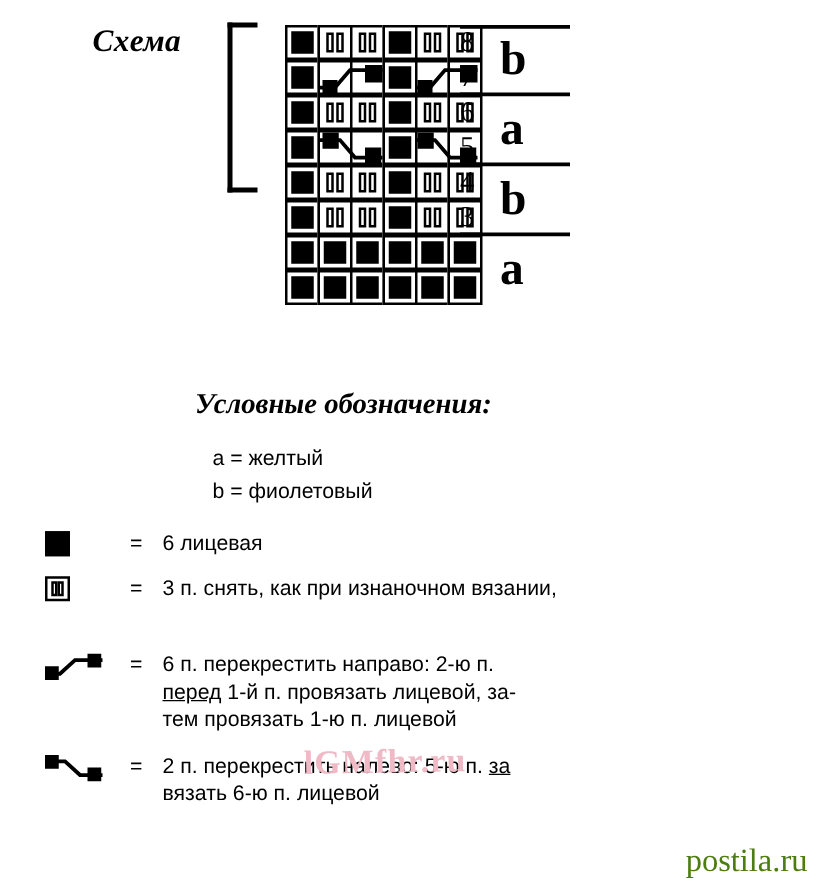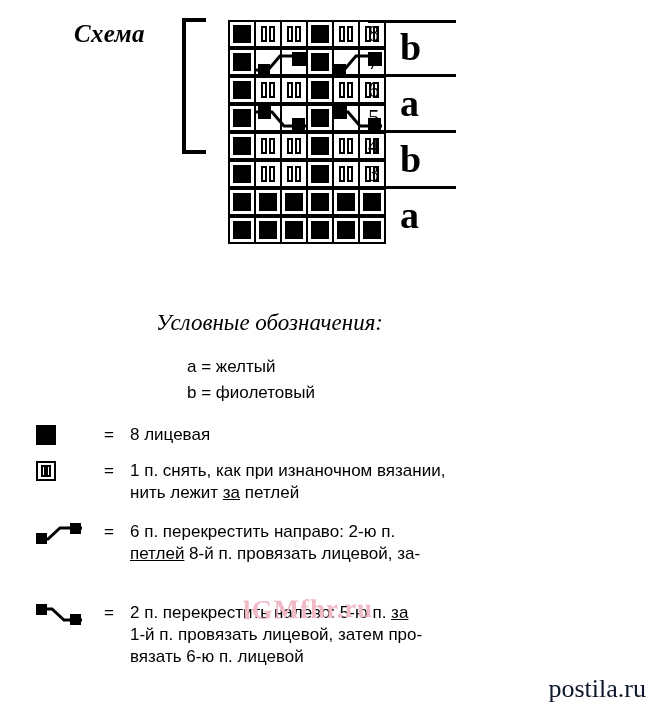--- a/index.html
+++ b/index.html
@@ -133,28 +133,27 @@
     border-bottom: 4px solid #000;
   }
 
   
   #legend-title {
     position: absolute;
     left: 156px;
     top: 310px;
     font-family: "Liberation Serif", serif;
     font-style: italic;
-    font-weight: normal;
+    font-weight: bold;
     font-size: 23px;
   }
   .colordef {
     position: absolute;
     left: 170px;
     font-size: 17px;
-    margin-left: 17px;
   }
   #colordef-a { top: 357px; }
   #colordef-b { top: 383px; }
 
   .legend-item {
     position: absolute;
     left: 30px;
     display: flex;
     align-items: flex-start;
   }
@@ -220,21 +219,21 @@
     letter-spacing: 1px;
     font-weight: bold;
     transform: rotate(-1deg);
   }
   #watermark-corner {
     position: absolute;
     right: 14px;
     bottom: 12px;
     font-family: "Liberation Serif", serif;
     font-size: 26px;
-    color: #0f172a;
+    color: #4d7c0f;
   }
 </style>
 </head>
 <body>
 
 <div id="chart-title">Схема</div>
 
 <div id="bracket"></div>
 
 <div id="chart-area">
@@ -354,59 +353,58 @@
 <div id="legend-title">Условные обозначения:</div>
 
 <div class="colordef" id="colordef-a">a = желтый</div>
 <div class="colordef" id="colordef-b">b = фиолетовый</div>
 
 <div class="legend-item" id="legend-knit">
   <div class="legend-sym">
     <span class="sym-box filled"></span>
   </div>
   <div class="legend-eq">=</div>
-  <div class="legend-text">8 лицевая</div>
+  <div class="legend-text">6 лицевая</div>
 </div>
 
 <div class="legend-item" id="legend-slip">
   <div class="legend-sym">
     <span class="sym-box slipmark"></span>
   </div>
   <div class="legend-eq">=</div>
   <div class="legend-text">
-    <div>1 п. снять, как при изнаночном вязании,</div>
-    <div><span>нить лежит </span><u>за</u><span> петлей</span></div>
+    <div>3 п. снять, как при изнаночном вязании,</div>
   </div>
 </div>
 
 <div class="legend-item" id="legend-right">
   <div class="legend-sym">
     <svg width="64" height="24">
       <rect x="6" y="12" width="11" height="11" fill="#000"></rect>
       <path d="M6 18 L18 18 L30 7 L52 7" stroke="#000" stroke-width="3" fill="none"></path>
       <rect x="40" y="2" width="11" height="11" fill="#000"></rect>
     </svg>
   </div>
   <div class="legend-eq">=</div>
   <div class="legend-text">
     <div>6 п. перекрестить направо: 2-ю п.</div>
-    <div><u>петлей</u><span> 8-й п. провязать лицевой, за-</span></div>
+    <div><u>перед</u><span> 1-й п. провязать лицевой, за-</span></div>
+    <div>тем провязать 1-ю п. лицевой</div>
   </div>
 </div>
 
 <div class="legend-item" id="legend-left">
   <div class="legend-sym">
     <svg width="64" height="24">
       <rect x="6" y="2" width="11" height="11" fill="#000"></rect>
       <path d="M6 7 L22 7 L34 18 L52 18" stroke="#000" stroke-width="3" fill="none"></path>
       <rect x="40" y="12" width="11" height="11" fill="#000"></rect>
     </svg>
   </div>
   <div class="legend-eq">=</div>
   <div class="legend-text">
     <div><span>2 п. перекрестить налево: 5-ю п. </span><u>за</u></div>
-    <div>1-й п. провязать лицевой, затем про-</div>
     <div>вязать 6-ю п. лицевой</div>
   </div>
 </div>
 
 <div id="watermark-center">lGMfhr.ru</div>
 <div id="watermark-corner">postila.ru</div>
 
 </body></html>

